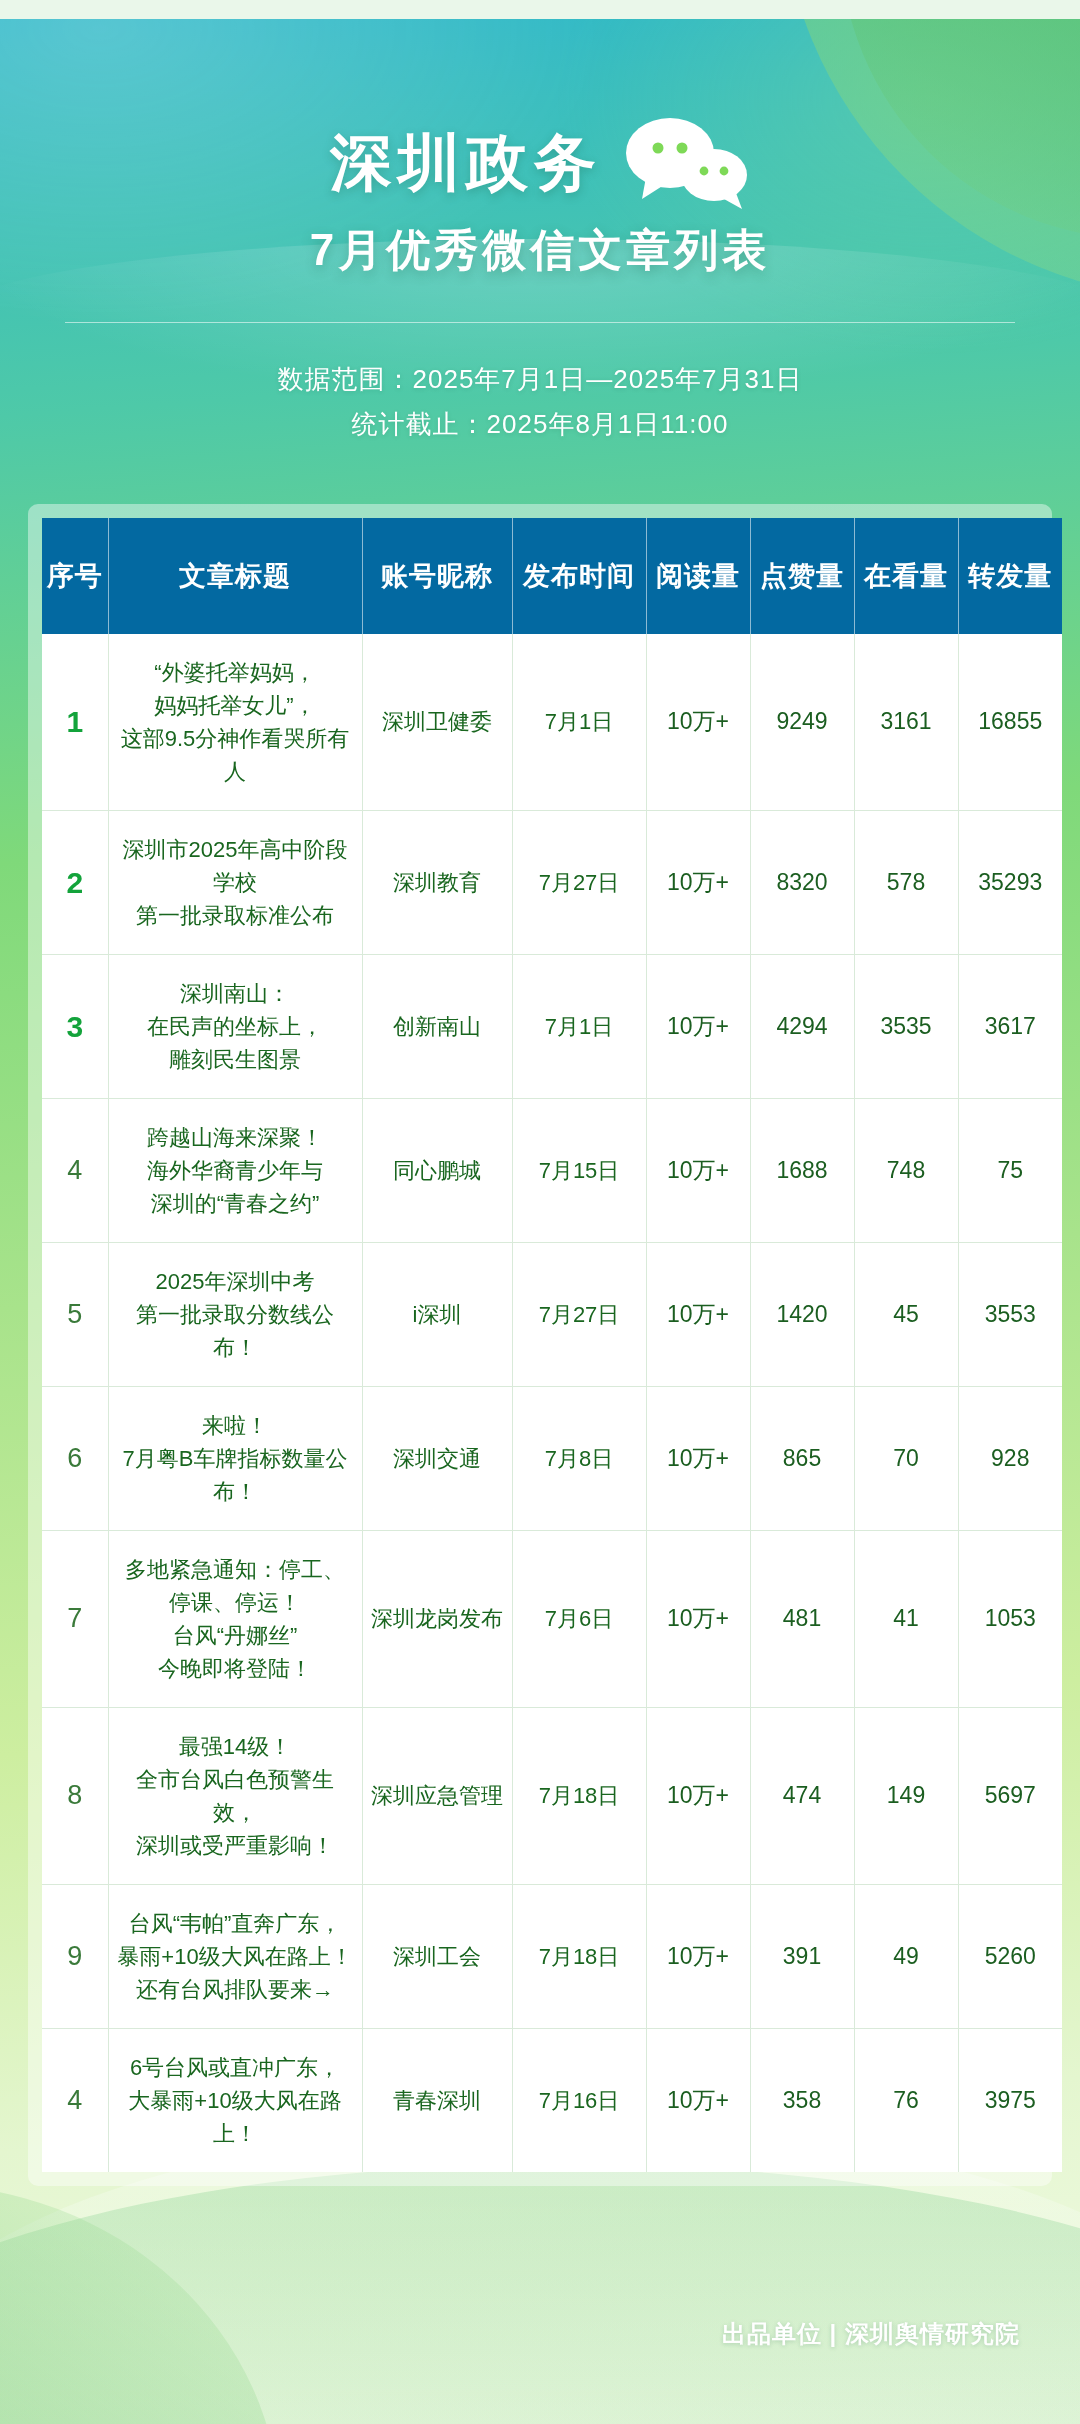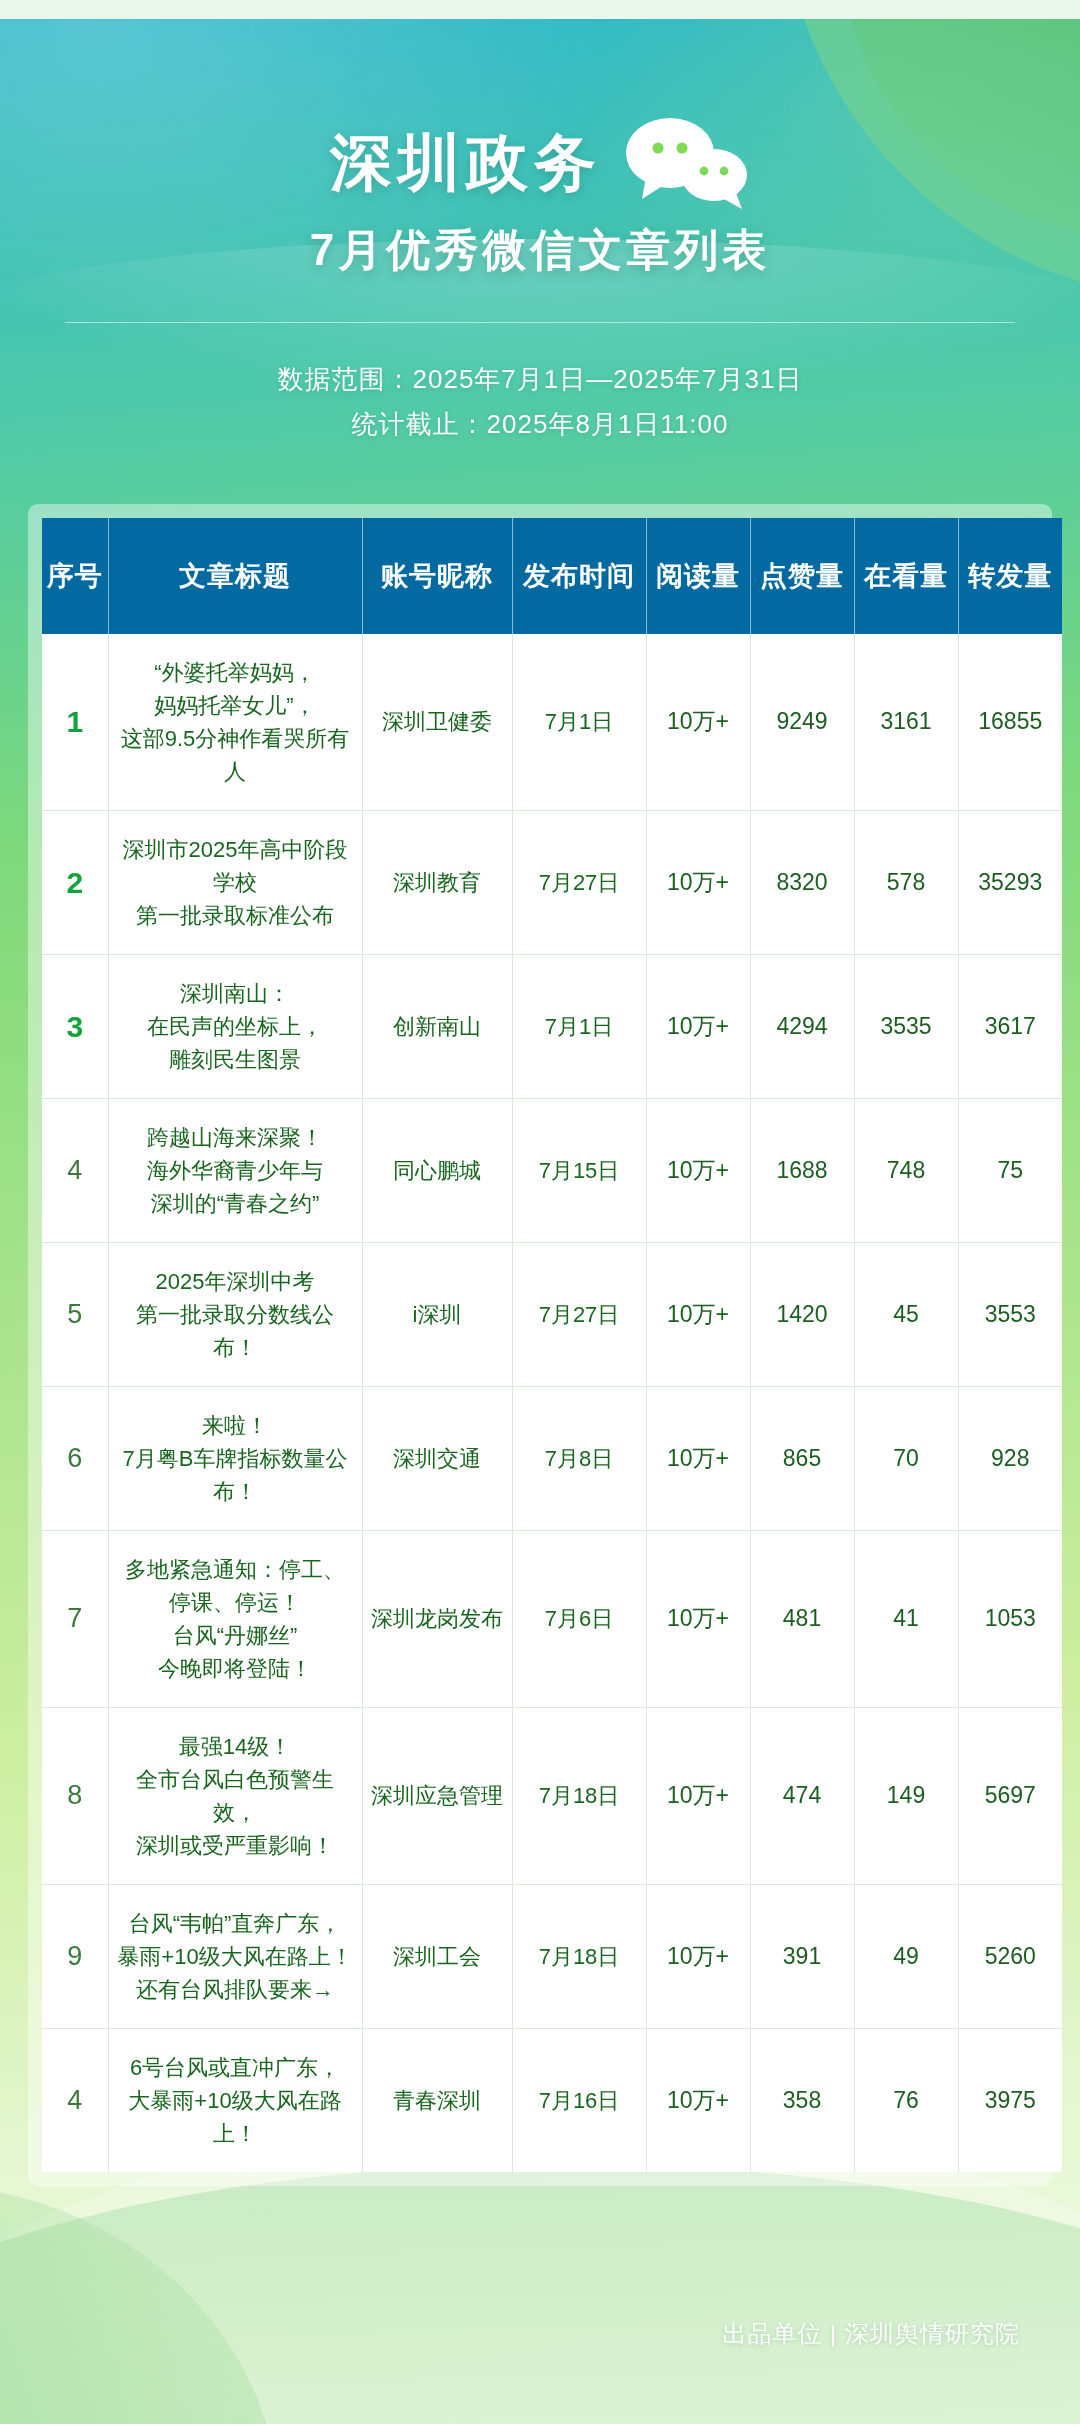--- a/index.html
+++ b/index.html
@@ -196,21 +196,21 @@
 
   
   .footer {
     position: absolute;
     left: 16px; right: 0;
     bottom: 74px;
     text-align: right;
     padding-right: 60px;
     color: #ffffff;
     font-size: 24px;
-    font-weight: 400;
+    font-weight: 700;
     letter-spacing: 1px;
     text-shadow: 0 1px 4px rgba(20,90,60,.22);
   }
 </style>
 </head>
 <body>
 
 <div class="page">
   <div class="blob blob1"></div>
   <div class="blob blob2"></div>

